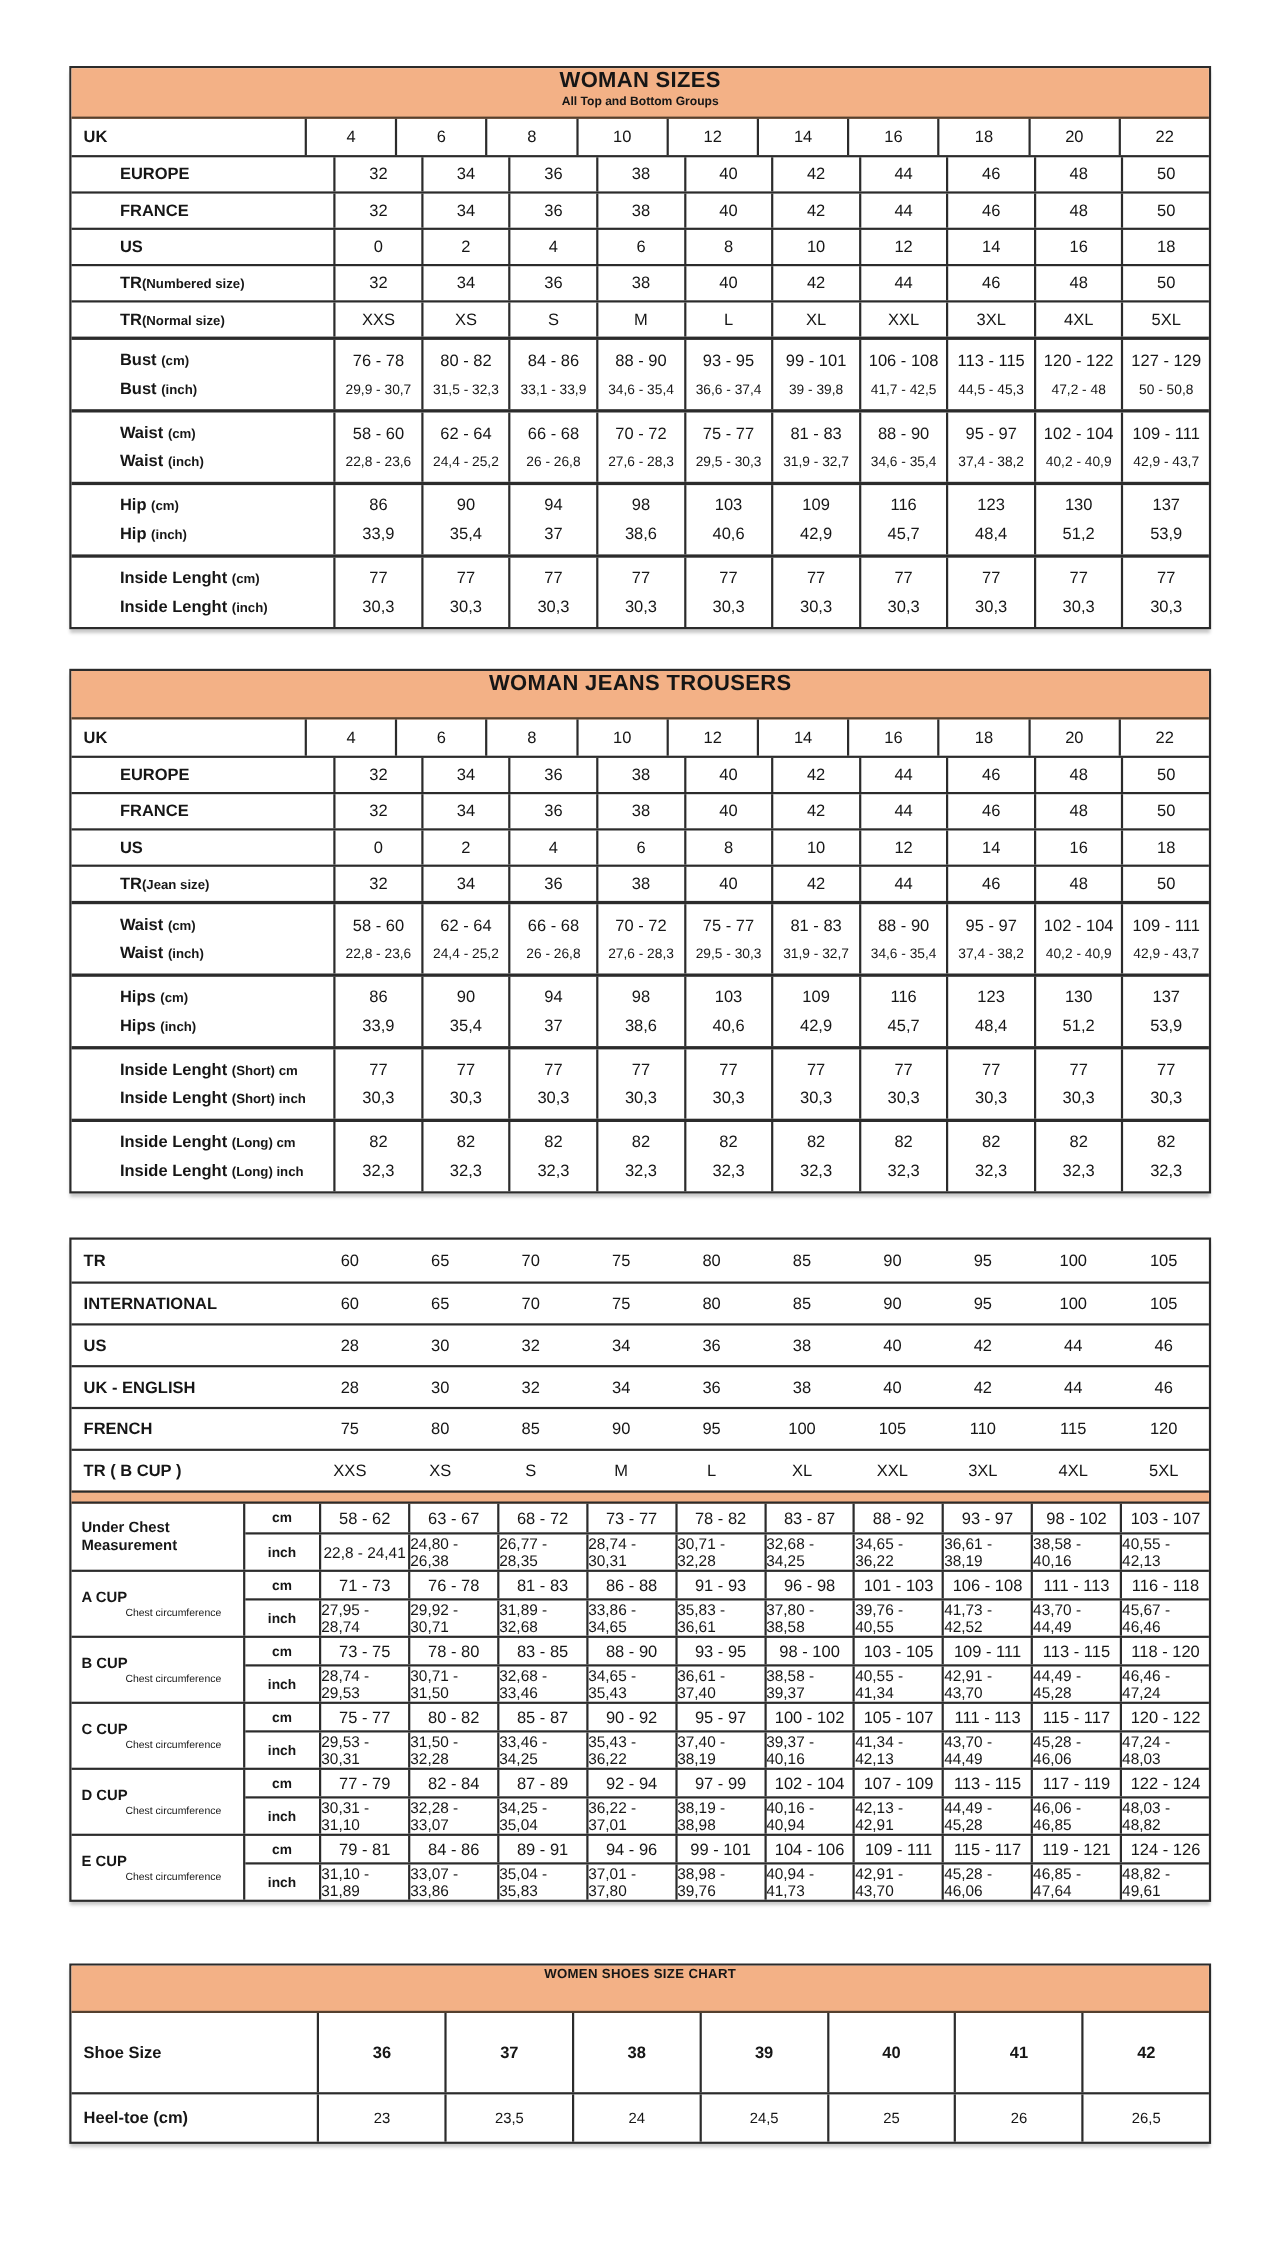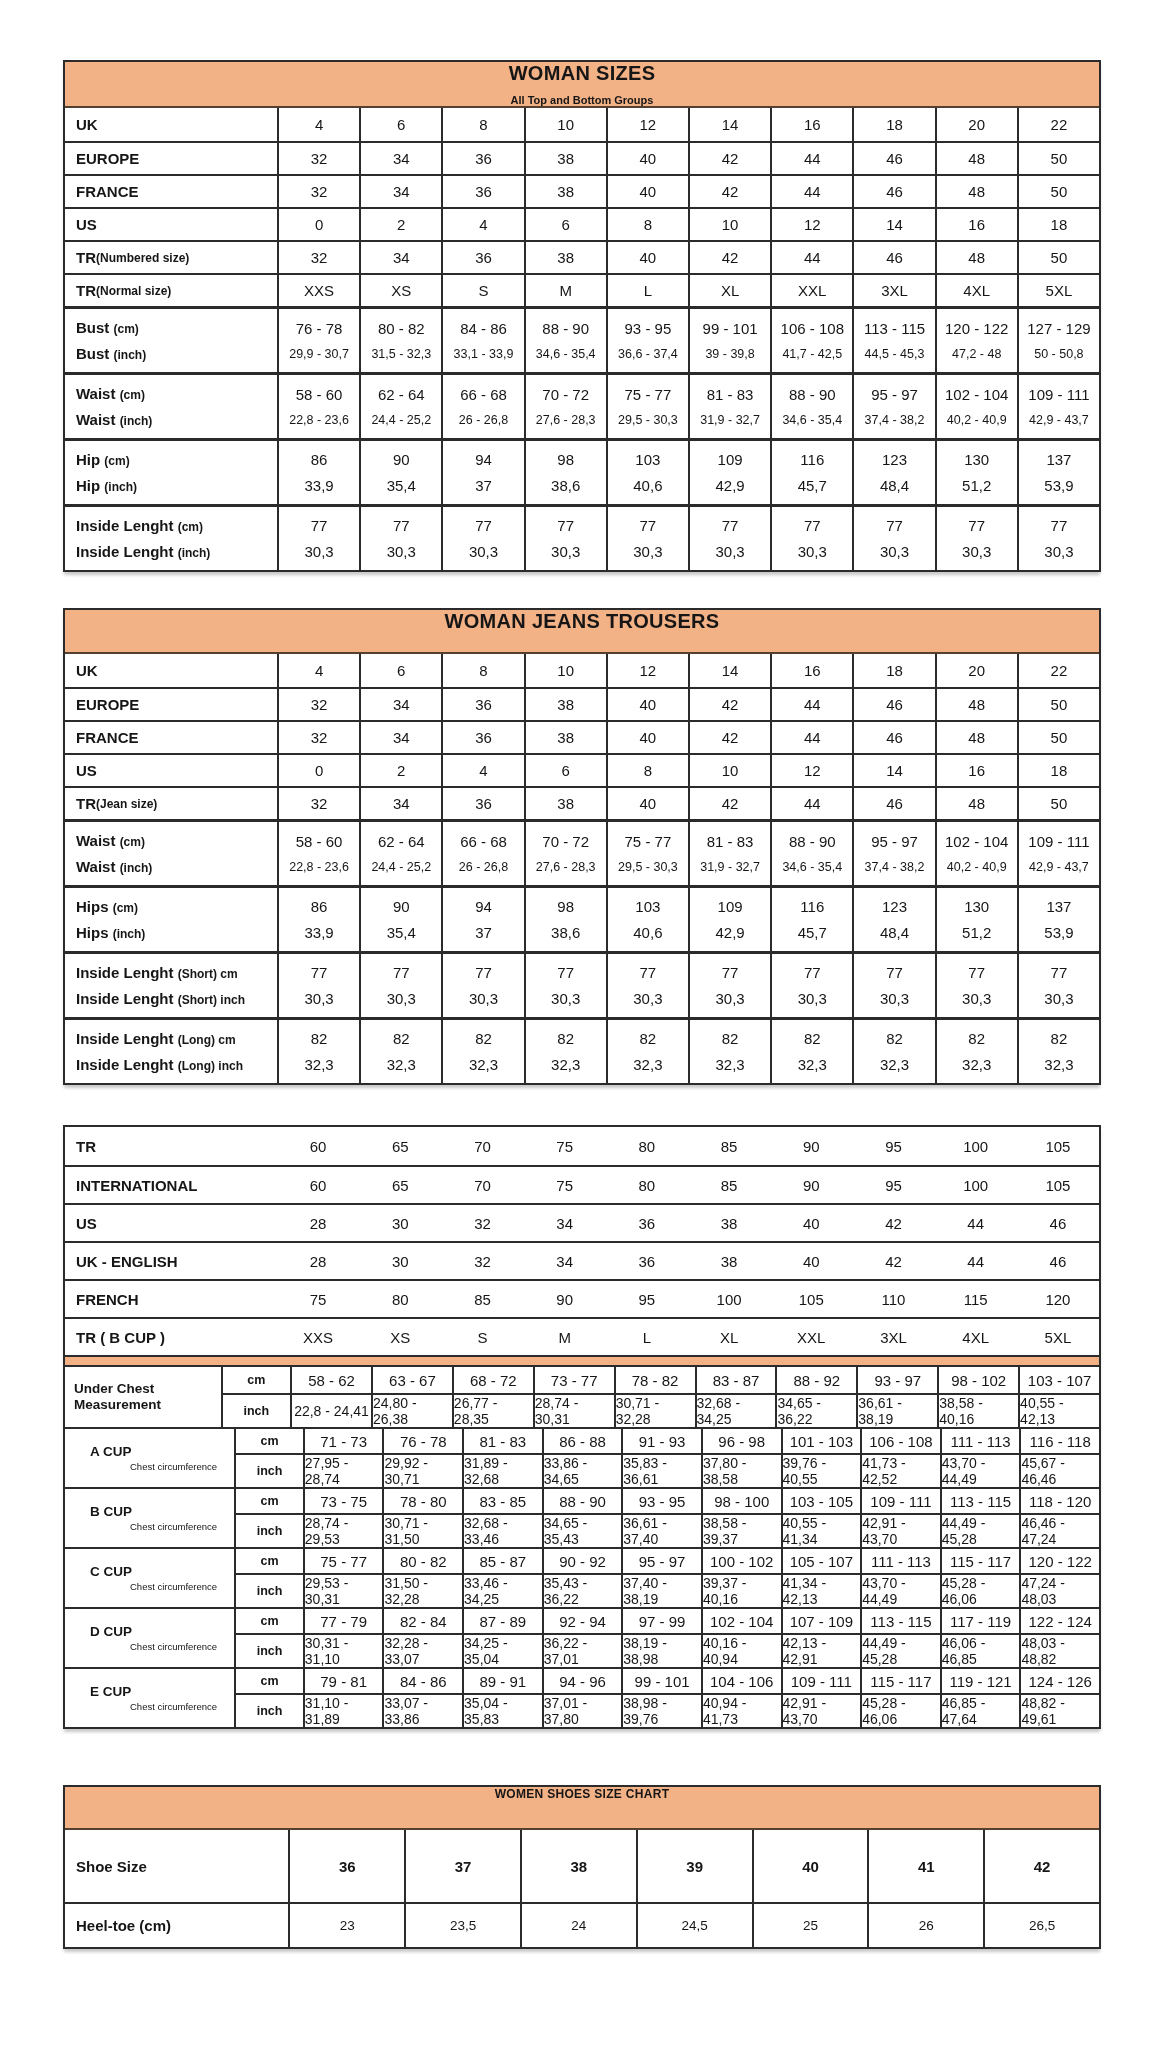--- a/index.html
+++ b/index.html
@@ -6,33 +6,33 @@
   *{ box-sizing:border-box; margin:0; padding:0; }
   html,body{ width:1164px; height:2048px; background:#fff; overflow:hidden;
     font-family:"Liberation Sans", sans-serif; color:#161616; }
   .wrap{ width:1038px; margin-left:63px; }
   .tbl{ border:2px solid var(--bc); background:#fff;
         box-shadow:0 4px 3px -1px rgba(0,0,0,.22); }
   #t1{ margin-top:60px; } #t2{ margin-top:36px; }
   #t3{ margin-top:40px; } #t4{ margin-top:56px; }
 
   .thead{ background:var(--accent); display:flex; flex-direction:column;
-          justify-content:space-between; align-items:center;
+          justify-content:flex-start; align-items:center;
           border-bottom:2px solid #54402e; }
   #t1 .thead{ height:46px; } #t2 .thead{ height:44px; }
   #t3 .thead{ height:56px; } #t4 .thead{ height:43px; }
   .ttitle{ font-weight:700; font-size:20px; letter-spacing:.3px; }
   #t3 .ttitle{ font-size:18px; } #t4 .ttitle{ font-size:12px; }
   .tsub{ font-weight:700; font-size:11px; margin-top:1px; }
 
   
   .mrow{ display:grid; grid-template-columns:20.5% repeat(10,1fr); }
   .mrow.single{ height:33px; }
   .mrow.group{ height:66px; }
-  .mrow:not(:first-child){ border-top:2px solid var(--bc); }
+  .mrow:not(:first-child){ border-top:2px solid var(--bc);padding-left:33px; }
   .mrow.group:not(:first-child){ border-top:3px solid var(--bc); }
 
   .cell{ display:flex; align-items:center; justify-content:center;
          font-size:15px; overflow:hidden; }
   .vcell{ border-left:2px solid var(--bc); } .vcell.xs{ font-size:14px; }
   .lcell{ justify-content:flex-start; padding-left:11px; text-align:left; }
   .lmain{ font-weight:700; font-size:15px; }
   .lnote{ font-weight:600; font-size:12px; }
   .stack{ flex-direction:column; justify-content:space-evenly; align-items:center; }
   .lcell.stack{ align-items:flex-start; }
@@ -41,21 +41,21 @@
 
   
   .brow{ display:grid; grid-template-columns:20.5% repeat(10,1fr); height:38px; }
   .brow:not(:first-child){ border-top:2.5px solid var(--bc); }
   .bcell{ font-size:15px; }
   .bdiv{ height:12px; background:var(--accent);
          border-top:2.5px solid var(--bc); border-bottom:2.5px solid var(--bc); }
 
   
   .bgroup{ display:flex; height:60px;gap:16px; }
-  .bgroup:not(:first-child){ border-top:2.5px solid var(--bc);padding-left:16px; }
+  .bgroup:not(:first-child){ border-top:2.5px solid var(--bc); }
   .bglabel{ width:13.5%; display:flex; flex-direction:column;
             justify-content:center; padding-left:9px; }
   .bgmain{ font-weight:700; font-size:13.5px; line-height:1.15; }
   .bgsub{ font-size:9.5px; margin-top:2px;margin-left:40px; }
   .bgright{ flex:1; display:flex; flex-direction:column;
             border-left:2px solid var(--bc); }
   .burow{ flex:1; display:grid; grid-template-columns:7.7% repeat(10,1fr); }
   .burow + .burow{ border-top:2px solid var(--bc); }
   .ucell{ font-weight:700; font-size:12.5px; }
 

